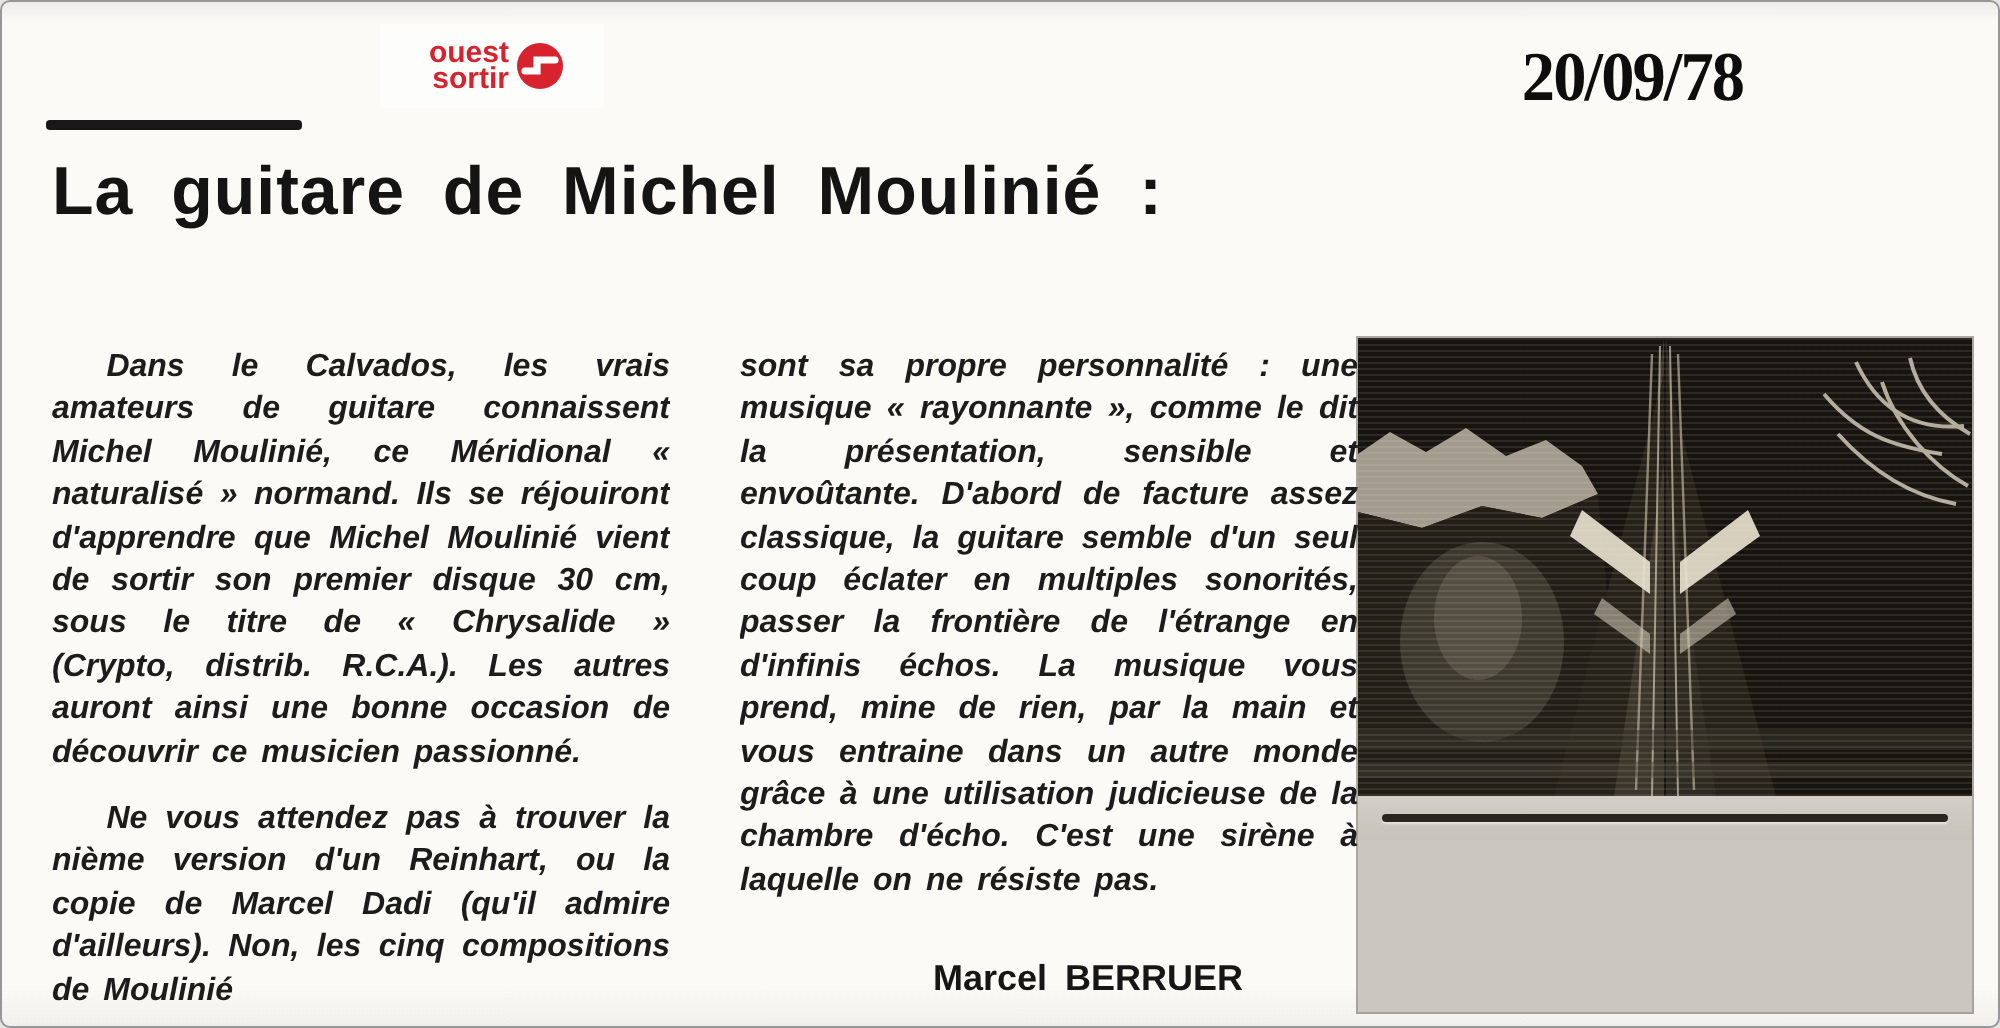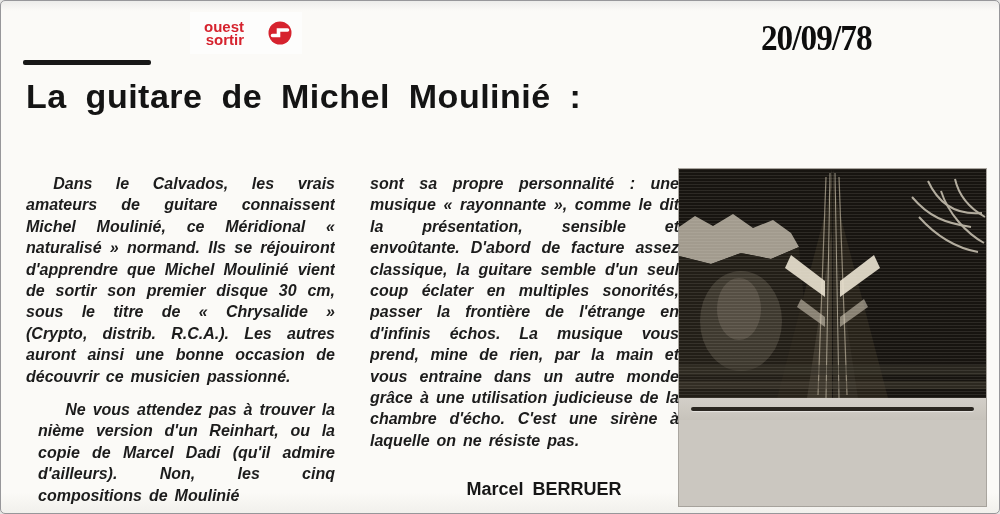--- a/index.html
+++ b/index.html
@@ -23,21 +23,21 @@
     font-size:28px; font-weight:700; color:#161616;
     letter-spacing:.5px;
   }
   .section-underline {
     position:absolute; left:22px; top:59px;
     width:128px; height:5px; background:#181818; border-radius:2px;
   }
   .of-logo {
     position:absolute; left:189px; top:11px;
     width:112px; height:42px; background:#fdfdfc;
-    display:flex; align-items:center; justify-content:space-between;
+    display:flex; align-items:center; justify-content:center;
     padding-right:10px;
   }
   .of-text {
     text-align:right; color:#d6232e; font-weight:700;
     font-size:15px; line-height:13px; letter-spacing:0;
     margin-right:3px;
   }
   .of-circle { width:24px; height:24px; flex:0 0 24px; }
   .issue-date {
     position:absolute; left:744px; top:18px; width:150px;
@@ -59,21 +59,21 @@
   }
   
   .col {
     position:absolute; top:172px; width:309px;
     font-size:16px; font-weight:700; color:#1c1c1c;
     line-height:21.4px; text-align:justify; word-spacing:2.5px;font-style:italic;
   }
   .col-1 { left:25px; height:342px; overflow:hidden; }
   .col-2 { left:369px; height:300px; overflow:hidden; }
   .col p.indent { text-indent:1.7em; }
-  .col p + p { margin-top:12px;margin-left:12px; }
+  .col p + p { margin-top:12px; }
   .byline {
     position:absolute; left:430px; top:478px; width:226px;
     font-size:18px; font-weight:700; color:#161616;
     text-align:center; word-spacing:4px;
   }
   
   .album {
     position:absolute; left:678px; top:168px; width:307px; height:337px;
     box-shadow:0 0 0 1px rgba(70,64,54,.45);
     background:#cbc7c0;

